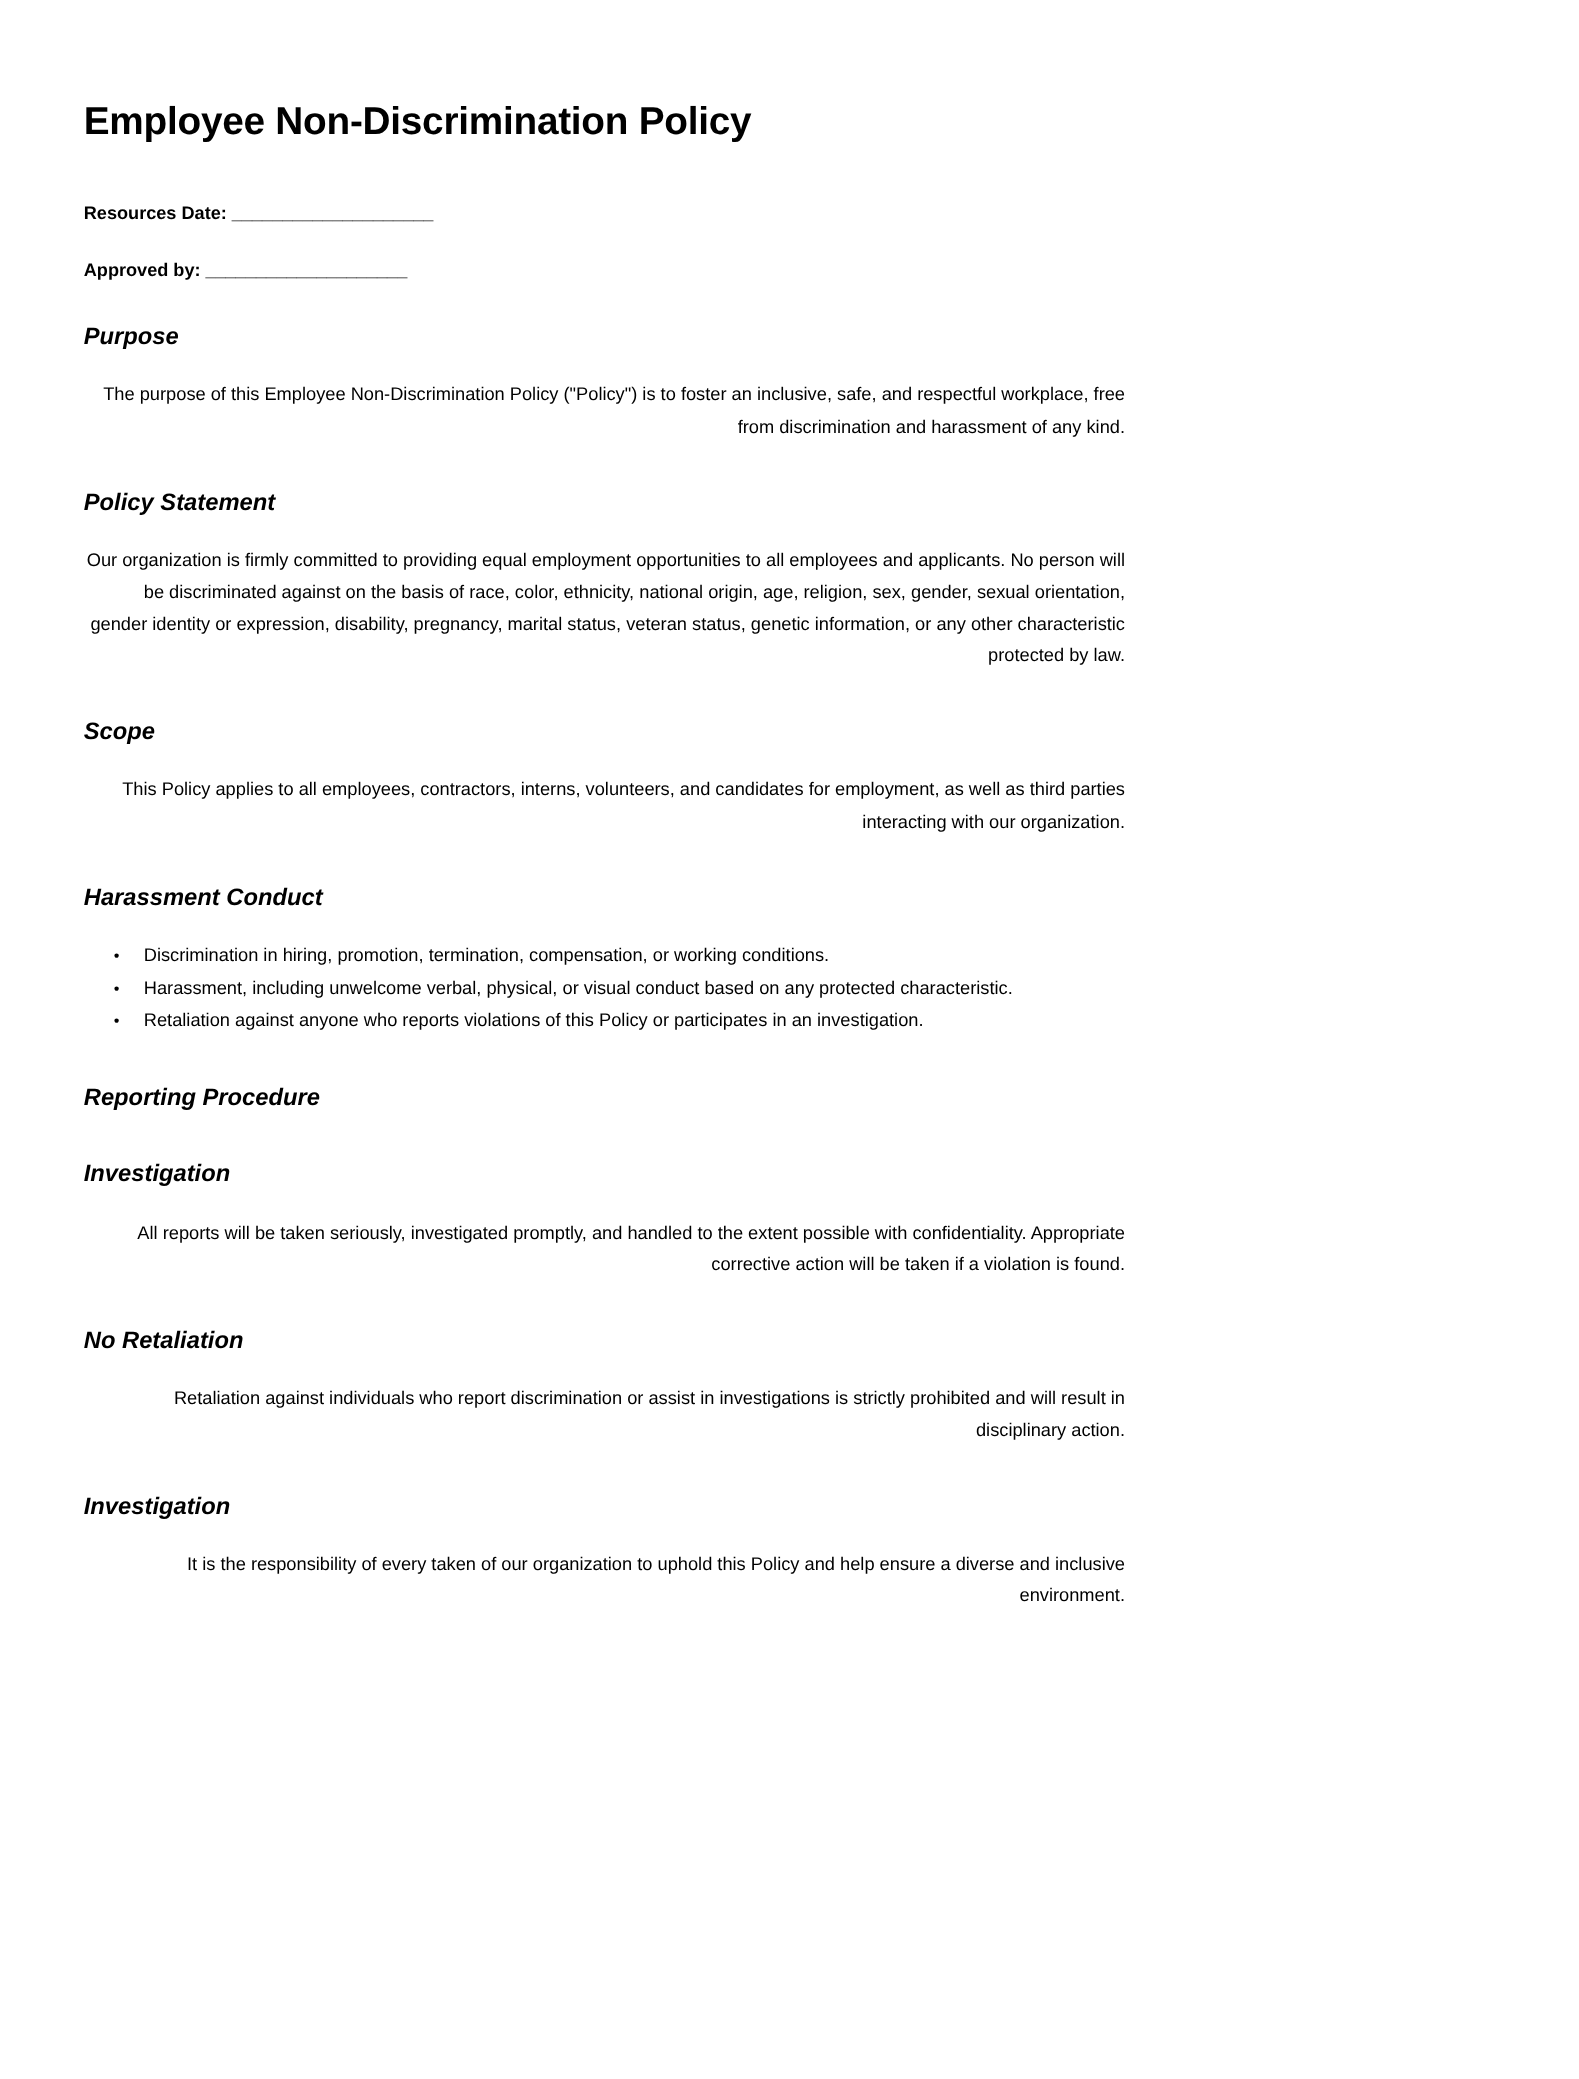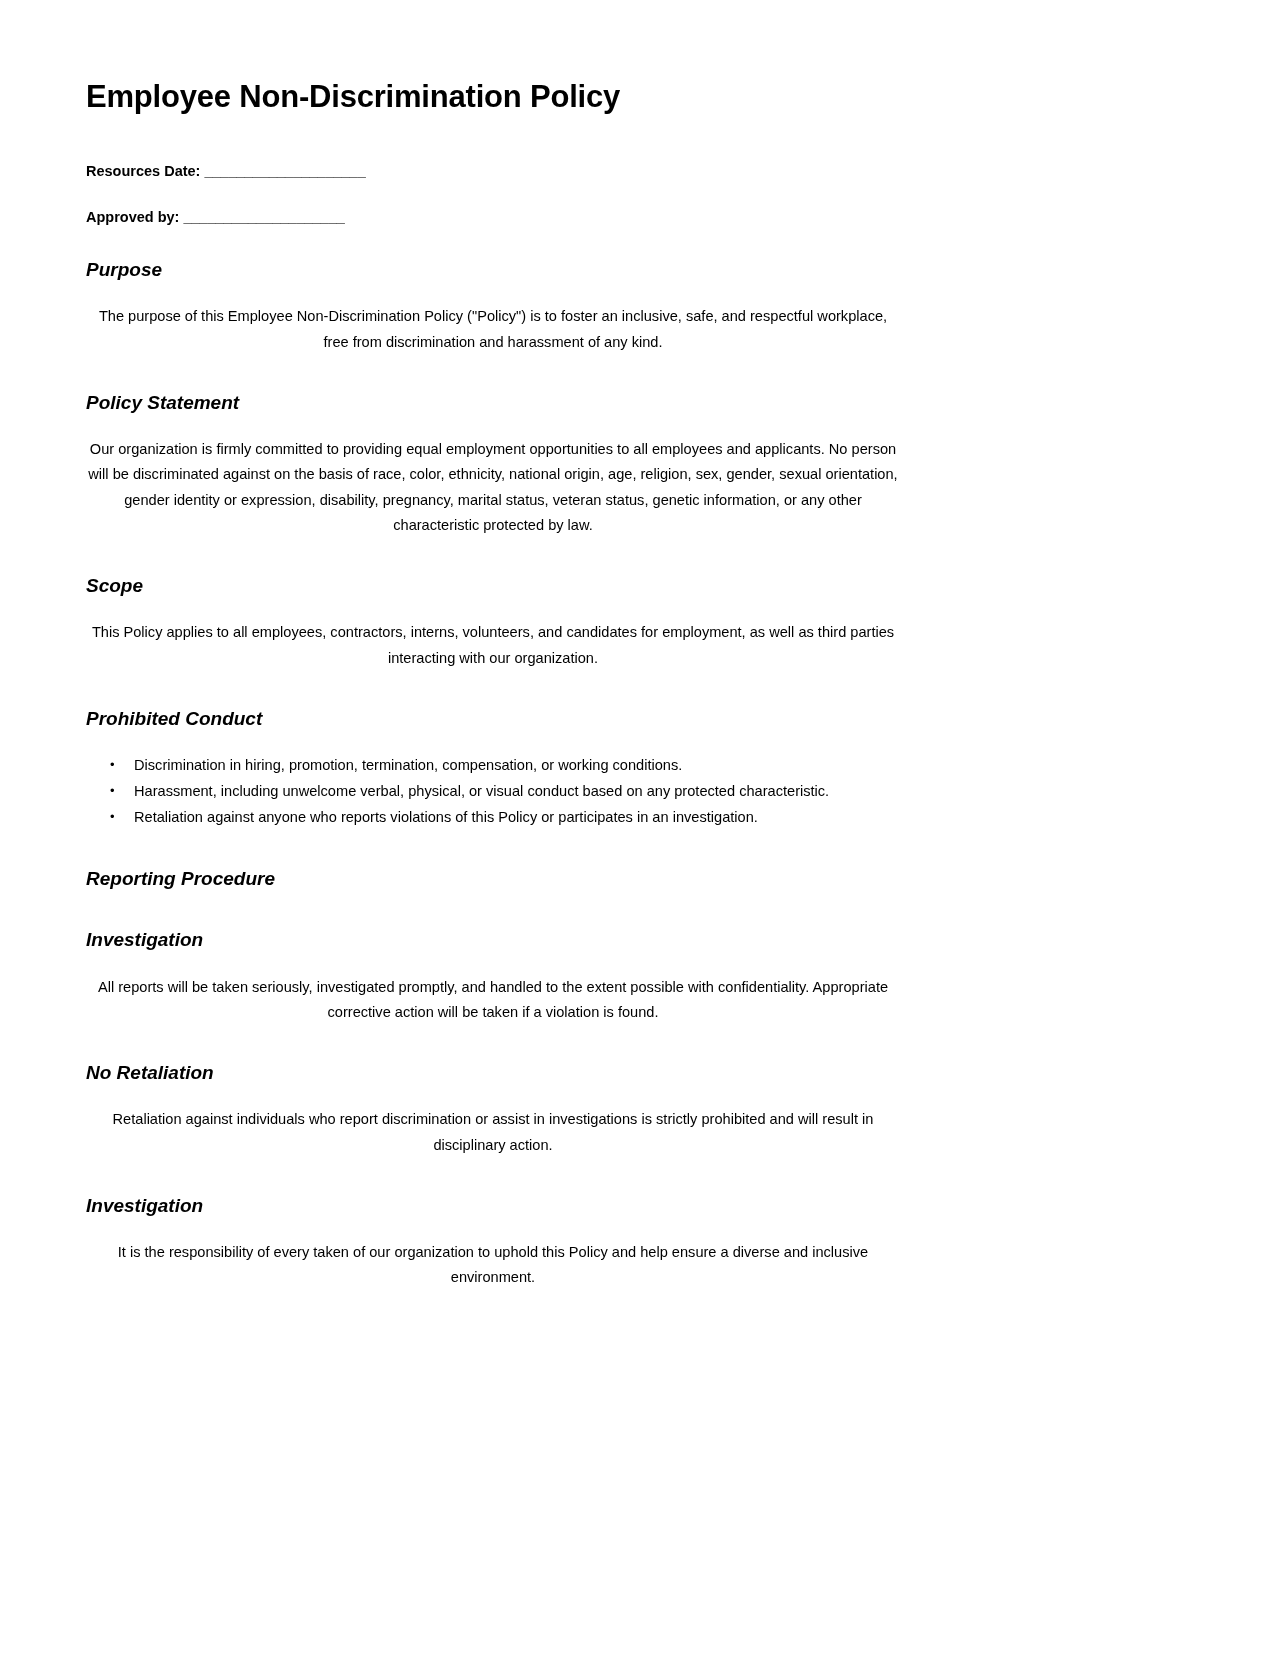--- a/index.html
+++ b/index.html
@@ -14,21 +14,21 @@
     font-family: "Liberation Sans", sans-serif;
     color: #000000;
     -webkit-font-smoothing: antialiased;
   }
 
   .page {
     width: 1070px;
     min-height: 1663px;
     box-sizing: border-box;
     background: #ffffff;
-    padding: 78px 170px 60px 86px;
+    padding: 78px 170px 60px 67px;
   }
 
   .doc-title {
     font-size: 31px;
     font-weight: bold;
     line-height: 1.25;
     letter-spacing: -0.2px;
     margin: 0 0 44px 0;
     color: #000;
   }
@@ -63,21 +63,21 @@
   }
   .section:first-of-type > .section-heading {
     margin-top: 30px;
   }
 
   .body-text {
     font-size: 14.6px;
     line-height: 1.72;
     margin: 0 0 6px 0;
     color: #000;
-    text-align: center;
+    text-align: right;
     max-width: 985px;
   }
 
   ul.bullet-list {
     margin: 0;
     padding: 0 0 0 24px;
     list-style: none;
     max-width: 985px;
   }
   ul.bullet-list li {
@@ -120,21 +120,21 @@
     <h2 class="section-heading">Policy Statement</h2>
     <p class="body-text">Our organization is firmly committed to providing equal employment opportunities to all employees and applicants. No person will be discriminated against on the basis of race, color, ethnicity, national origin, age, religion, sex, gender, sexual orientation, gender identity or expression, disability, pregnancy, marital status, veteran status, genetic information, or any other characteristic protected by law.</p>
   </section>
 
   <section class="section">
     <h2 class="section-heading">Scope</h2>
     <p class="body-text">This Policy applies to all employees, contractors, interns, volunteers, and candidates for employment, as well as third parties interacting with our organization.</p>
   </section>
 
   <section class="section">
-    <h2 class="section-heading">Prohibited Conduct</h2>
+    <h2 class="section-heading">Harassment Conduct</h2>
     <ul class="bullet-list">
       <li>Discrimination in hiring, promotion, termination, compensation, or working conditions.</li>
       <li>Harassment, including unwelcome verbal, physical, or visual conduct based on any protected characteristic.</li>
       <li>Retaliation against anyone who reports violations of this Policy or participates in an investigation.</li>
     </ul>
   </section>
 
   <section class="section">
     <h2 class="section-heading">Reporting Procedure</h2>
   </section>

